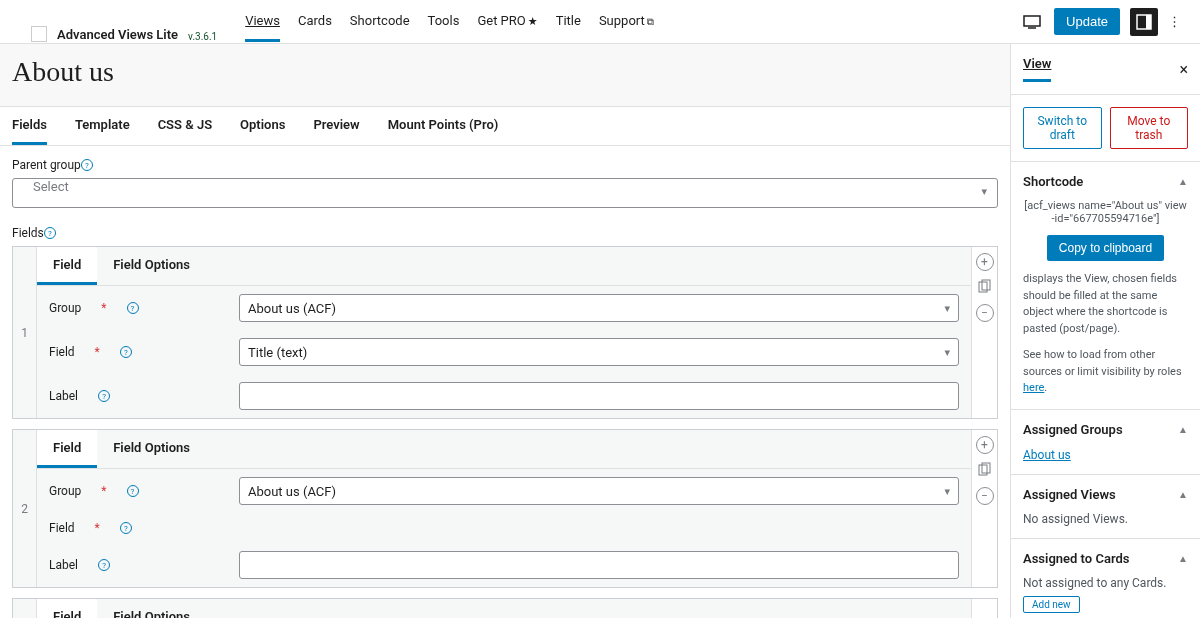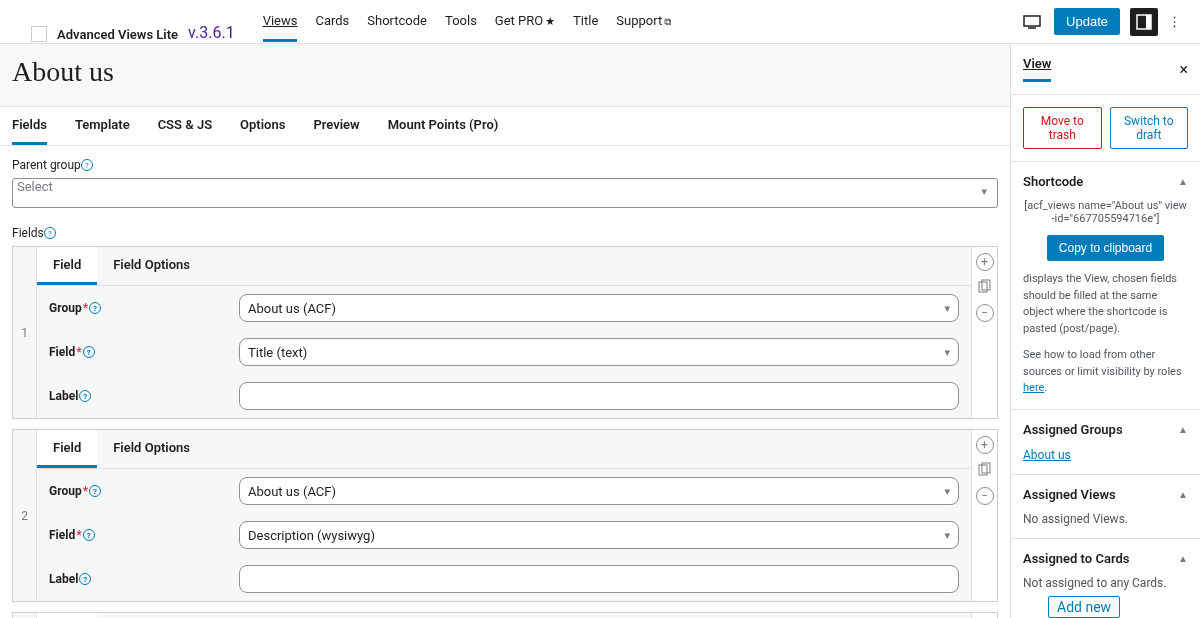--- a/index.html
+++ b/index.html
@@ -1,21 +1,21 @@
 <!DOCTYPE html>
 <html><head>
 <meta charset="utf-8">
 <style>
 * { box-sizing: border-box; margin: 0; padding: 0; }
 body { font-family: -apple-system, BlinkMacSystemFont, "Segoe UI", Roboto, sans-serif; font-size: 13px; color: #1e1e1e; background: #fff; }
 .topbar { display: flex; align-items: center; height: 44px; padding: 0 12px; border-bottom: 1px solid #e0e0e0; }
 .topbar .left { display: flex; align-items: flex-end; gap: 10px; margin-left: 19px; }
 .topbar .brand-icon { width: 16px; height: 16px; border: 1px solid #ccc; display: inline-block; }
 .topbar .brand { font-weight: 600; font-size: 13px; }
-.topbar .version { color: #4c1d95; font-size: 16px; }
+.topbar .version { color: #14532d; font-size: 10px; }
 .topbar .nav { display: flex; gap: 18px; margin-left: 18px; }
 .topbar .nav a { color: #1e1e1e; text-decoration: none; font-size: 13px; padding: 11px 0; cursor: pointer; position: relative; }
 .topbar .nav a.active { border-bottom: 3px solid #007cba; text-decoration: underline; }
 .topbar .nav a .star { font-size: 11px; margin-left: 2px; }
 .topbar .nav a .ext { font-size: 10px; margin-left: 2px; }
 .topbar .right { margin-left: auto; display: flex; align-items: center; gap: 10px; }
 .topbar .icon-btn { width: 24px; height: 24px; display: flex; align-items: center; justify-content: center; cursor: pointer; }
 .topbar .update-btn { background: #007cba; color: #fff; border: none; padding: 6px 12px; font-size: 13px; border-radius: 2px; cursor: pointer; }
 .topbar .settings-icon { width: 28px; height: 28px; background: #1e1e1e; color: #fff; display: flex; align-items: center; justify-content: center; border-radius: 2px; cursor: pointer; }
 .topbar .more-icon { width: 20px; cursor: pointer; color: #1e1e1e; }
@@ -27,41 +27,41 @@
 .title-area { padding: 12px 12px 18px; background: #f8f8f8; border-bottom: 1px solid #e0e0e0; }
 .page-title { font-family: Georgia, serif; font-size: 28px; font-weight: 400; }
 
 .tabs { display: flex; gap: 28px; padding: 0 12px; border-bottom: 1px solid #e0e0e0; background: #fff; }
 .tabs a { font-size: 13px; font-weight: 600; color: #1e1e1e; padding: 10px 0; cursor: pointer; text-decoration: none; border-bottom: 3px solid transparent; }
 .tabs a.active { border-bottom-color: #007cba; }
 
 .content { padding: 12px; }
 .field-label-row { font-size: 12px; color: #1e1e1e; margin-bottom: 6px; display: flex; align-items: center; }
 .help-icon { display: inline-flex; width: 12px; height: 12px; border-radius: 50%; border: 1px solid #007cba; color: #007cba; font-size: 8px; align-items: center; justify-content: center; cursor: pointer; }
-.select-full { width: 100%; height: 30px; border: 1px solid #8c8f94; border-radius: 3px; padding: 0 4px; font-size: 13px; color: #787c82; background: #fff; position: relative; cursor: pointer; }
+.select-full { width: 100%; height: 30px; border: 1px solid #8c8f94; border-radius: 3px; padding: 0 20px; font-size: 13px; color: #787c82; background: #fff; position: relative; cursor: pointer; }
 .select-full::after { content: '▾'; position: absolute; right: 10px; top: 6px; color: #787c82; font-size: 11px; }
 
 .fields-section { margin-top: 18px; }
 .field-block { display: flex; border: 1px solid #ccd0d4; margin-bottom: 10px; background: #fff; }
 .field-row-num { width: 24px; display: flex; align-items: center; justify-content: center; color: #787c82; font-size: 12px; border-right: 1px solid #e0e0e0; background: #f6f7f7; }
 .field-body { flex: 1; }
 .field-actions { width: 26px; display: flex; flex-direction: column; align-items: center; padding: 6px 0; gap: 8px; background: #fff; border-left: 1px solid #e0e0e0; }
 .field-actions .act { width: 18px; height: 18px; border: 1px solid #8c8f94; border-radius: 50%; display: flex; align-items: center; justify-content: center; font-size: 12px; color: #787c82; cursor: pointer; }
 .field-actions .act-dup { border: none; color: #787c82; cursor: pointer; }
 
 .inner-tabs { display: flex; border-bottom: 1px solid #e0e0e0; background: #f6f7f7; }
 .inner-tabs a { padding: 10px 16px; font-size: 13px; font-weight: 600; cursor: pointer; border-bottom: 3px solid transparent; }
 .inner-tabs a.active { background: #fff; border-bottom-color: #007cba; }
 
 .form-rows { background: #f6f7f7; }
 .form-row { display: flex; align-items: center; padding: 8px 12px; }
-.form-row .lbl { width: 190px; font-size: 12px; display: flex; align-items: center; gap: 1px; font-weight: bold; }
+.form-row .lbl { width: 190px; font-size: 12px; display: flex; align-items: center; gap: 20px; }
 .form-row .lbl .req { color: #d63638; }
 .form-row .control { flex: 1; }
-.form-row .sel, .form-row .inp { width: 100%; height: 28px; border: 1px solid #8c8f94; border-radius: 8px; padding: 0 8px; font-size: 13px; background: #fff; }
+.form-row .sel, .form-row .inp { width: 100%; height: 28px; border: 1px solid #8c8f94; border-radius: 3px; padding: 0 8px; font-size: 13px; background: #fff; }
 .form-row .sel { position: relative; cursor: pointer; display: flex; align-items: center; }
 .form-row .sel::after { content: '▾'; position: absolute; right: 8px; color: #787c82; font-size: 11px; }
 
 
 .side-header { display: flex; align-items: center; justify-content: space-between; padding: 12px; border-bottom: 1px solid #e0e0e0; }
 .side-header .tab-label { font-size: 13px; font-weight: 600; border-bottom: 3px solid #007cba; padding-bottom: 8px; text-decoration: underline; }
 .side-header .close { cursor: pointer; font-size: 16px; color: #1e1e1e; }
 .side-actions { display: flex; gap: 8px; padding: 12px; border-bottom: 1px solid #e0e0e0; }
 .side-actions .btn { flex: 1; padding: 6px 8px; font-size: 12px; border-radius: 2px; cursor: pointer; text-align: center; }
 .side-actions .btn-draft { border: 1px solid #007cba; color: #007cba; background: #fff; }
@@ -70,21 +70,21 @@
 .side-box { padding: 12px; border-bottom: 1px solid #e0e0e0; }
 .side-box-header { display: flex; justify-content: space-between; align-items: center; margin-bottom: 10px; gap: 24px; }
 .side-box-title { font-size: 13px; font-weight: 600; }
 .side-box .collapse { cursor: pointer; color: #787c82; font-size: 10px; }
 .side-box .code { font-size: 11px; color: #50575e; text-align: center; margin-bottom: 10px; word-break: break-all; }
 .side-box .copy-btn { display: block; margin: 0 auto 10px; background: #007cba; color: #fff; border: none; padding: 6px 12px; font-size: 12px; border-radius: 2px; cursor: pointer; }
 .side-box .desc { font-size: 11px; color: #50575e; text-align: left; line-height: 1.5; }
 .side-box .desc a { color: #007cba; text-decoration: underline; cursor: pointer; }
 .side-box .link { color: #007cba; text-decoration: underline; font-size: 12px; cursor: pointer; }
 .side-box .text { font-size: 12px; color: #50575e; }
-.side-box .add-new { border: 1px solid #007cba; color: #007cba; padding: 2px 8px; font-size: 14px; border-radius: 2px; cursor: pointer; display: inline-block; margin-top: 6px; margin-left: 25px; }
+.side-box .add-new { border: 1px solid #007cba; color: #007cba; padding: 2px 8px; font-size: 10px; border-radius: 2px; cursor: pointer; display: inline-block; margin-top: 6px; }
 </style>
 </head>
 <body>
 
 <div class="topbar">
   <div class="left">
     <span class="brand-icon"></span>
     <span class="brand">Advanced Views Lite</span>
     <span class="version">v.3.6.1</span>
     <div class="nav">
@@ -213,25 +213,20 @@
                       <span>About us (ACF)</span>
                     </div>
                   </div>
               </div>
               <div class="form-row">
                 <div class="lbl">
                     <span>Field</span> 
                     <span class="req">*</span> 
                     <span class="help-icon">?</span>
                   </div>
-                <div class="control">
-                    <div class="sel">
-                      <span>Description (wysiwyg)</span>
-                    </div>
-                  </div>
               </div>
               <div class="form-row">
                 <div class="lbl">
                     <span>Label</span> 
                     <span class="help-icon">?</span>
                   </div>
                 <div class="control"><input class="inp" value="" style=""></div>
               </div>
             </div>
           </div>
@@ -263,22 +258,22 @@
       </div>
     </div>
   </div>
 
   <div class="side-col">
     <div class="side-header">
       <span class="tab-label">View</span>
       <span class="close">×</span>
     </div>
     <div class="side-actions">
+      <span class="btn btn-draft">Switch to draft</span>
       <span class="btn btn-trash">Move to trash</span>
-      <span class="btn btn-draft">Switch to draft</span>
     </div>
 
     <div class="side-box">
       <div class="side-box-header">
         <span class="side-box-title">Shortcode</span>
         <span class="collapse">▲</span>
       </div>
       <div class="code">[acf_views name="About us" view-id="667705594716e"]</div>
       <button class="copy-btn">Copy to clipboard</button>
       <div class="desc">displays the View, chosen fields should be filled at the same object where the shortcode is pasted (post/page).</div>

